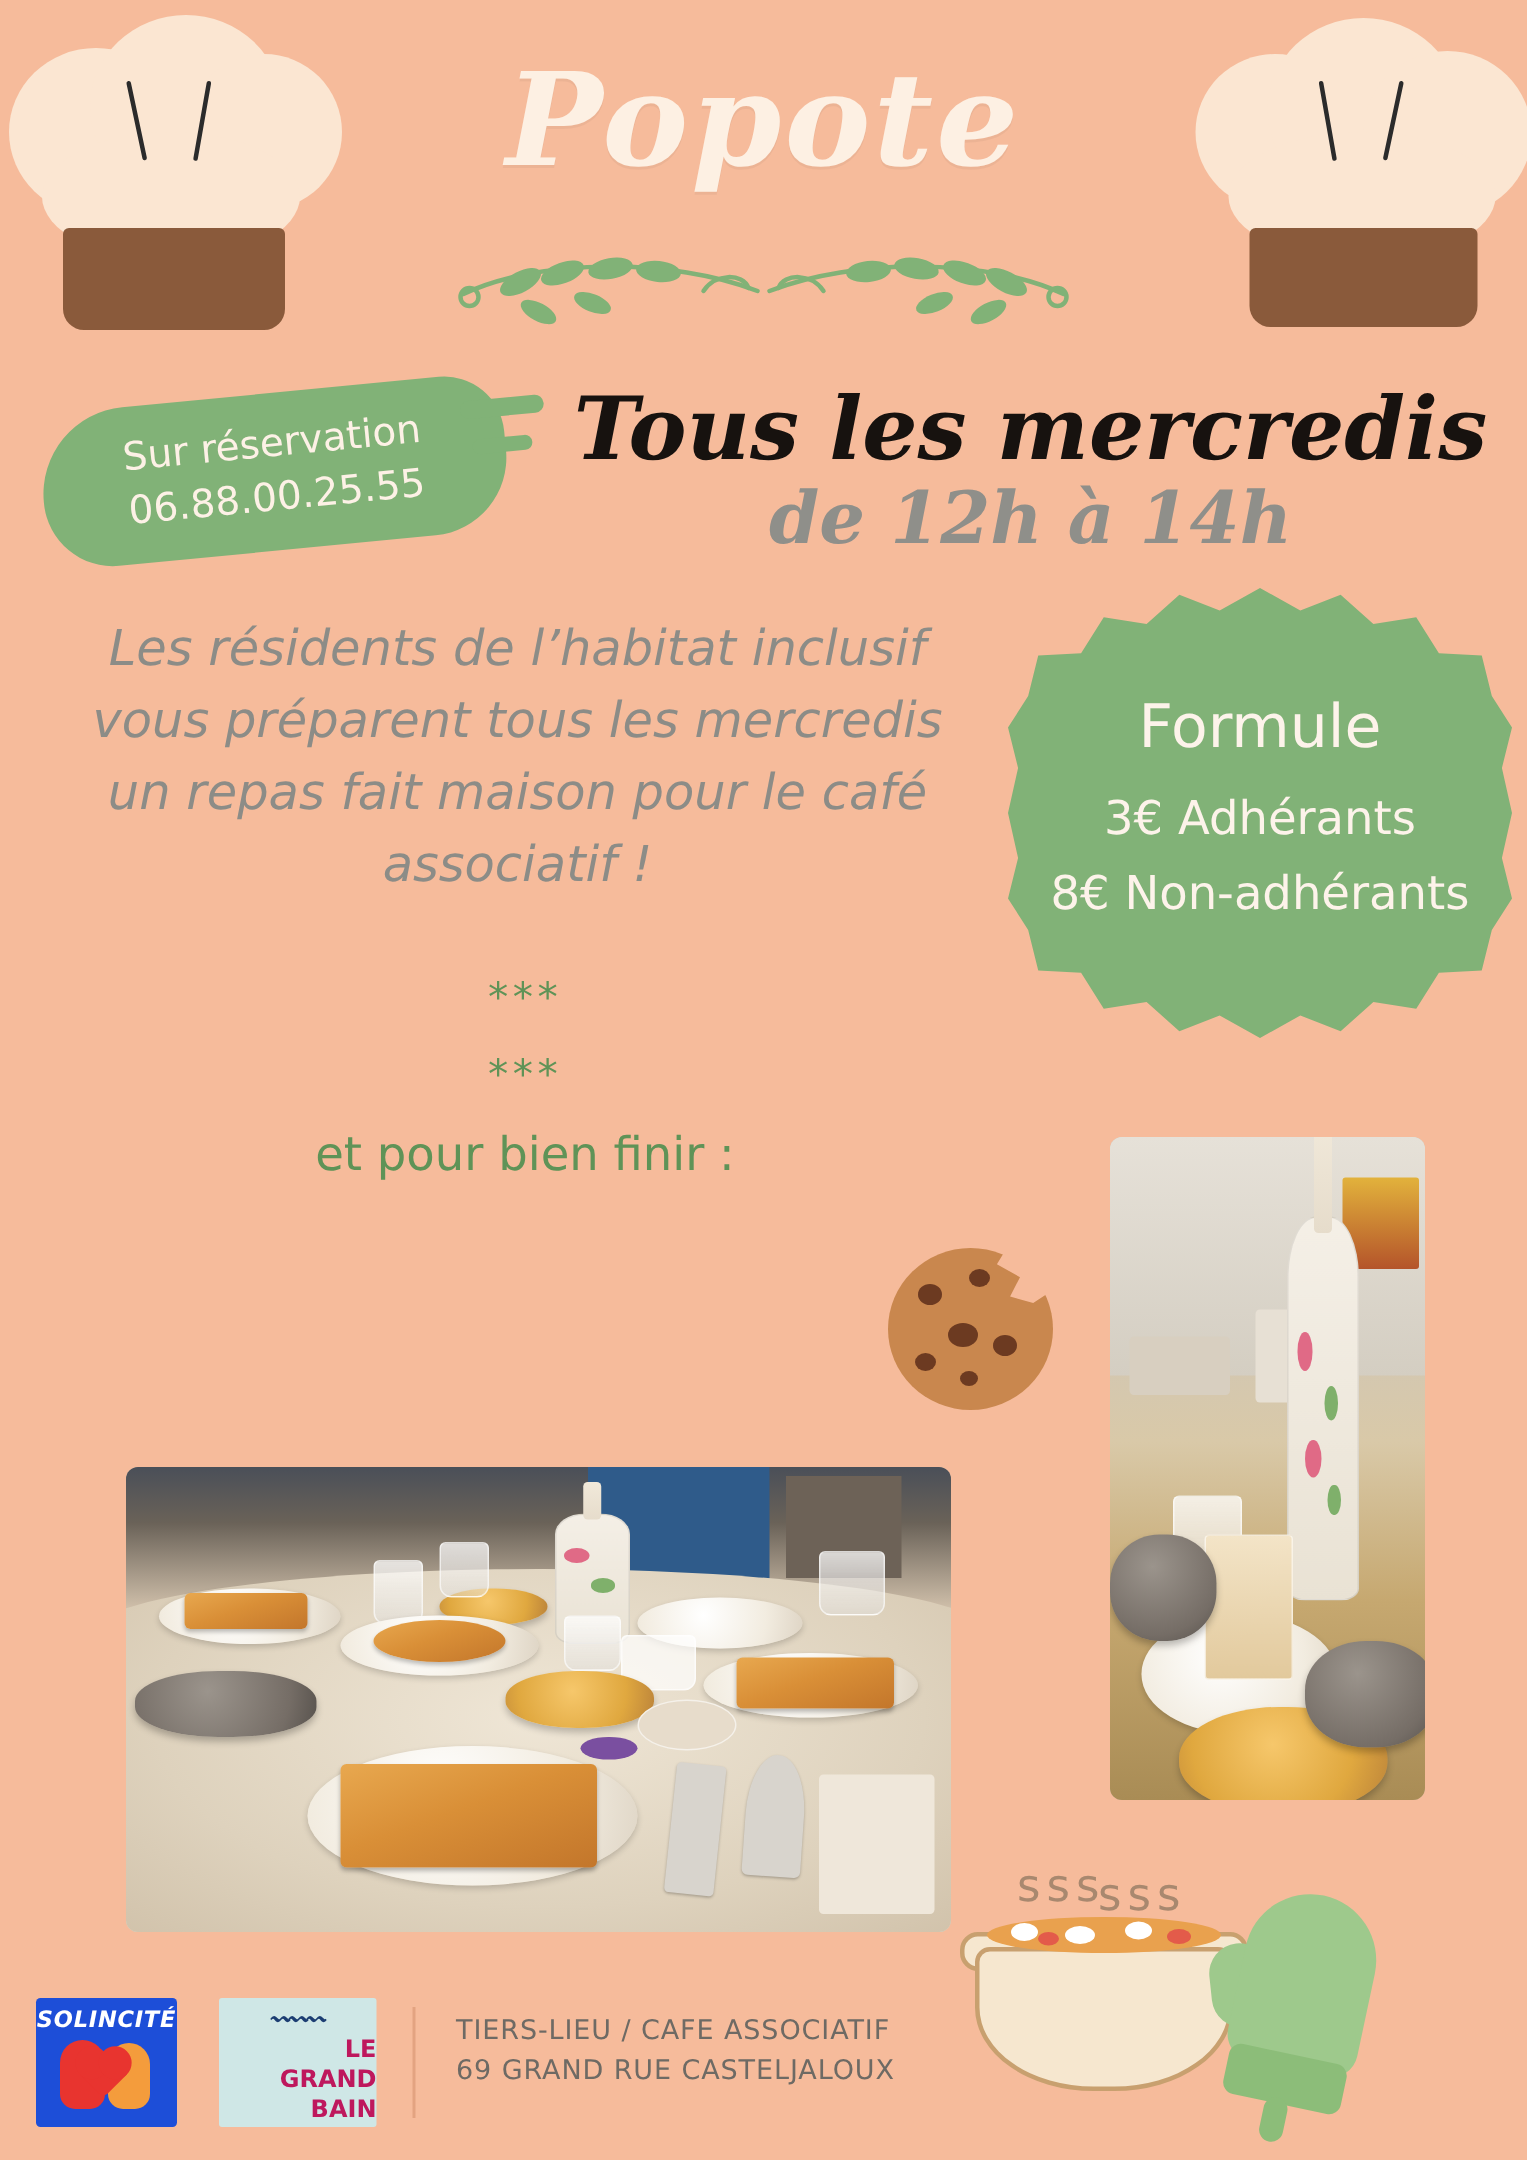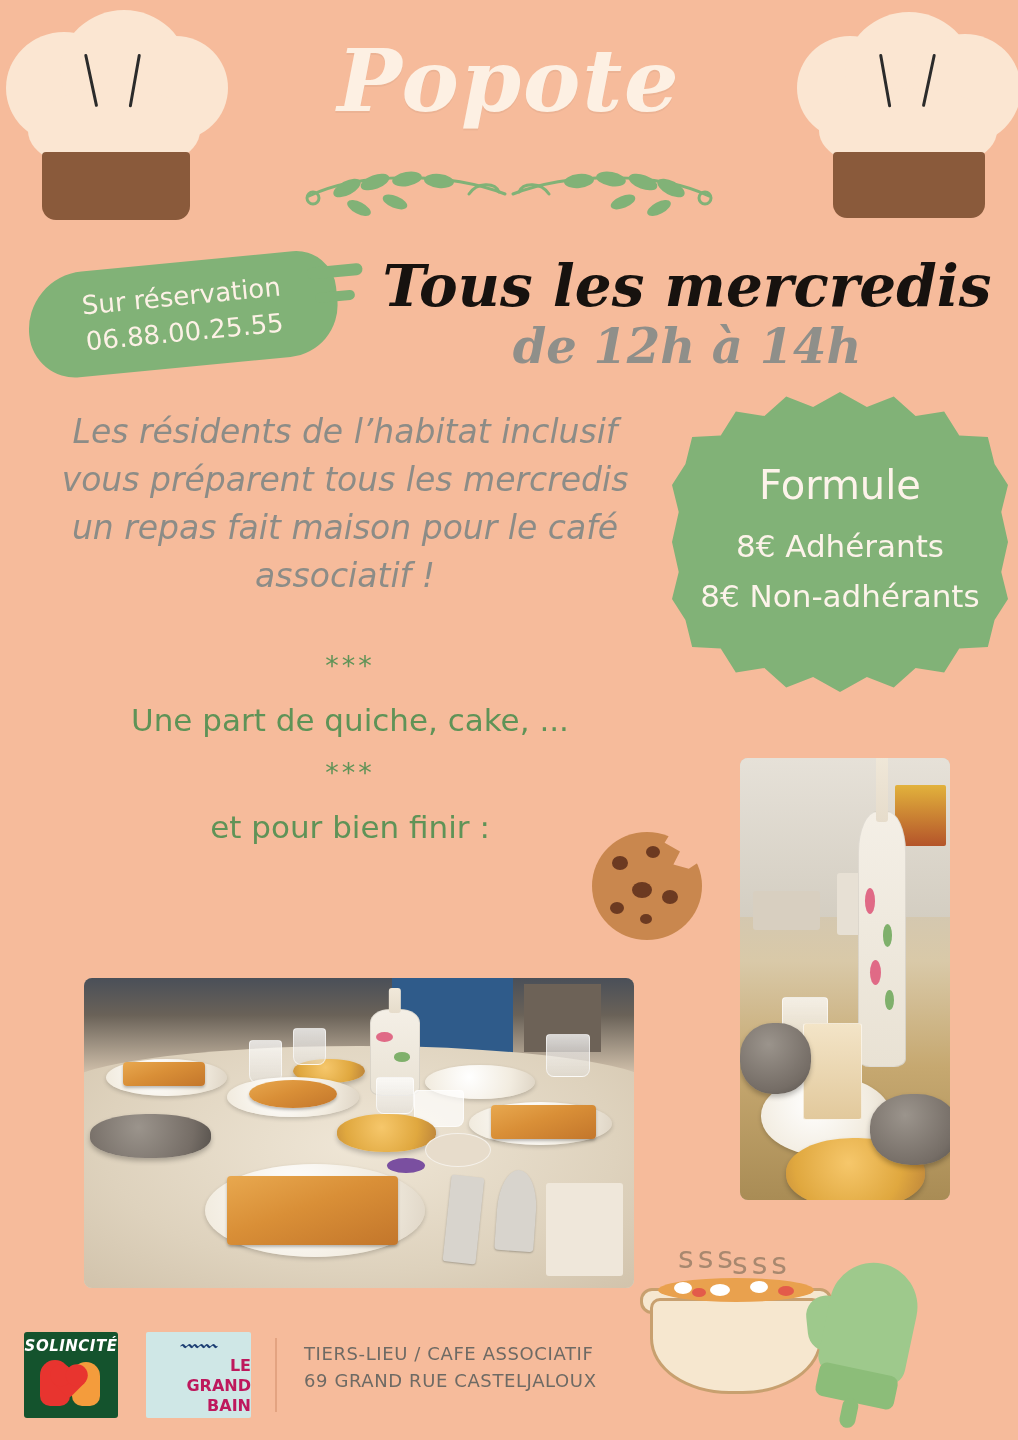--- a/index.html
+++ b/index.html
@@ -342,21 +342,21 @@
   }
   .mitt .m-strap {
     position: absolute; left: 42px; top: 138px; width: 16px; height: 30px;
     background: #8cbd79; border-radius: 8px;
   }
 
   
   .footer { position: absolute; left: 0; bottom: 0; width: 100%; height: 130px; }
   .logo-solincite {
     position: absolute; left: 24px; bottom: 22px; width: 94px; height: 86px;
-    background: #14532d; border-radius: 3px; overflow: hidden;
+    background: #1d4ed8; border-radius: 3px; overflow: hidden;
   }
   .logo-solincite .ls-text {
     position: absolute; top: 5px; left: 0; width: 100%;
     text-align: center; color: #fff; font-size: 15px; font-weight: bold;
     font-style: italic; letter-spacing: .5px;
   }
   .logo-solincite .ls-face {
     position: absolute; left: 16px; top: 28px; width: 30px; height: 46px;
     background: #e8342f; border-radius: 15px 15px 10px 10px;
   }
@@ -455,30 +455,29 @@
   </div>
 </div>
 
 <div class="headline">Tous les mercredis</div>
 <div class="subhead">de 12h à 14h</div>
 
 <div class="intro">Les résidents de l’habitat inclusif vous préparent tous les mercredis un repas fait maison pour le café associatif !</div>
 
 <div class="menu">
   <div class="line star">***</div>
-  <div class="line">Une part de quiche, cake, ...</div>
   <div class="line star">***</div>
   <div class="line">et pour bien finir :</div>
 </div>
 
 <div class="formule">
   <div class="starburst"></div>
   <div class="content">
     <div class="f-title">Formule</div>
-    <div class="f-line">8€ Adhérants</div>
+    <div class="f-line">3€ Adhérants</div>
     <div class="f-line">8€ Non-adhérants</div>
   </div>
 </div>
 
 <div class="cookie">
   <div class="body"></div>
   <div class="chip" style="left:20px; top:24px; width:16px; height:14px;"></div>
   <div class="chip" style="left:54px; top:14px; width:14px; height:12px;"></div>
   <div class="chip" style="left:40px; top:50px; width:20px; height:16px;"></div>
   <div class="chip" style="left:70px; top:58px; width:16px; height:14px;"></div>

